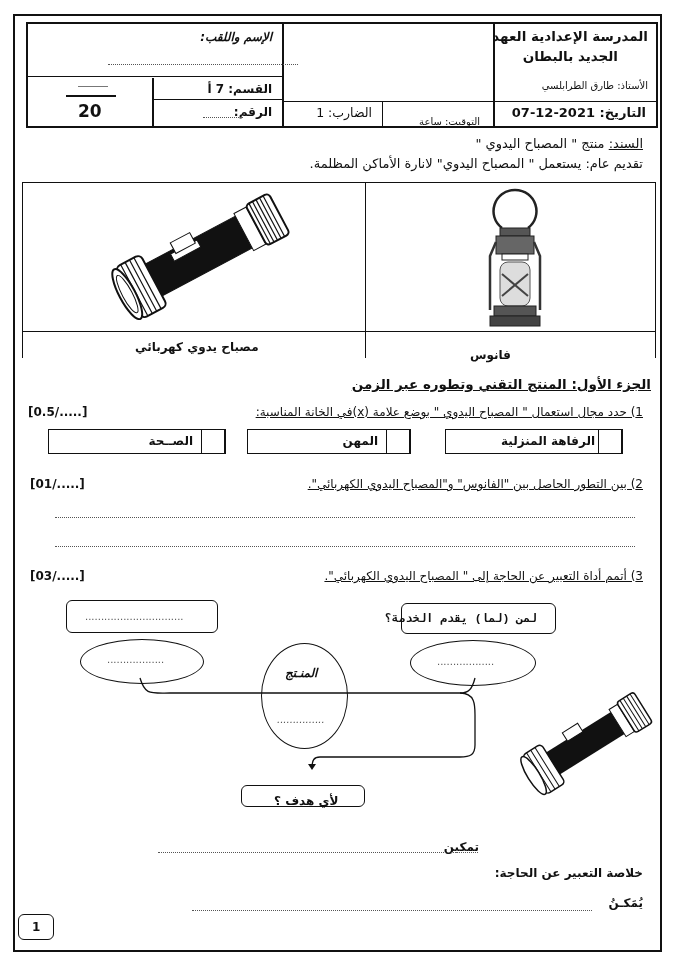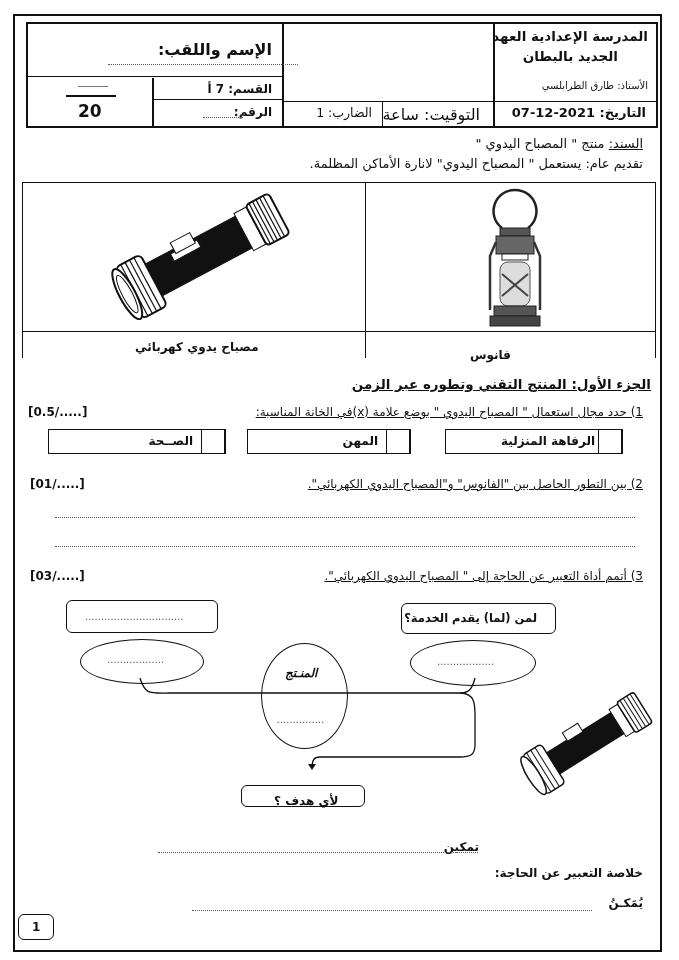--- a/index.html
+++ b/index.html
@@ -31,24 +31,24 @@
   <div class="hline" style="left:465px;top:77px;width:165px;height:1px;"></div>
   <div class="hline" style="left:254px;top:77px;width:211px;height:1px;"></div>
   <div class="hline" style="left:0;top:52px;width:254px;height:1px;"></div>
   <div class="hline" style="left:124px;top:75px;width:130px;height:1px;"></div>
 
   <div class="txt" style="right:8px;top:4px;font-size:13.5px;">المدرسة الإعدادية العهد</div>
   <div class="txt" style="right:38px;top:24px;font-size:13.5px;">الجديد بالبطان</div>
   <div class="txt" style="right:8px;top:56px;font-size:10px;font-weight:normal;">الأستاذ: طارق الطرابلسي</div>
   <div class="txt" style="right:10px;top:81px;font-size:13px;">التاريخ: 2021-12-07</div>
 
-  <div class="txt" style="right:176px;top:81px;font-size:16px;font-weight:normal;">التوقيت: ساعة</div>
+  <div class="txt" style="right:176px;top:92px;font-size:10px;font-weight:normal;">التوقيت: ساعة</div>
   <div class="txt" style="right:284px;top:81px;font-size:12.5px;font-weight:normal;">الضارب: 1</div>
 
-  <div class="txt" style="right:384px;top:16px;font-size:16px;">الإسم واللقب:</div>
+  <div class="txt" style="right:384px;top:6px;font-size:12px;font-style:italic;">الإسم واللقب:</div>
   <div class="dots" style="left:80px;top:40px;width:190px;"></div>
   <div class="txt" style="right:384px;top:58px;font-size:12px;">القسم: 7 أ</div>
   <div class="txt" style="right:384px;top:81px;font-size:12px;">الرقم:</div>
   <div class="dots" style="left:175px;top:93px;width:40px;"></div>
 
   <div class="dots" style="left:50px;top:62px;width:30px;border-bottom-style:solid;border-color:#777;"></div>
   <div class="hline" style="left:38px;top:71px;width:50px;height:2px;"></div>
   <div class="txt" style="left:50px;top:77px;font-size:17px;direction:ltr;">20</div>
 </div>
 
@@ -133,21 +133,21 @@
 <svg class="abs" style="left:0;top:590px;" width="679" height="180">
   <path d="M140 88 C145 105 150 103 170 103 L460 103 C475 103 475 115 475 125 L475 155 C475 165 470 167 460 167 L320 167 C314 167 312 170 312 178" fill="none" stroke="#111" stroke-width="1.3"></path>
   <path d="M475 88 C472 100 468 103 460 103" fill="none" stroke="#111" stroke-width="1.3"></path>
   <polygon points="308,174 316,174 312,180" fill="#111"></polygon>
 </svg>
 
 <div class="rbox" style="left:66px;top:600px;width:152px;height:33px;">
   <div class="txt" style="left:18px;top:10px;font-size:10px;font-weight:normal;color:#555;">...............................</div>
 </div>
 <div class="rbox" style="left:401px;top:603px;width:155px;height:31px;">
-  <div class="txt" style="right:18px;top:7px;font-size:11.5px;">لمن (لما) يقدم الخدمة؟</div>
+  <div class="txt" style="right:18px;top:7px;font-size:11.5px;font-family:Liberation Mono, monospace;">لمن (لما) يقدم الخدمة؟</div>
 </div>
 <div class="ell" style="left:80px;top:639px;width:124px;height:45px;">
   <div class="txt" style="left:26px;top:14px;font-size:10px;font-weight:normal;color:#555;">..................</div>
 </div>
 <div class="ell" style="left:410px;top:640px;width:126px;height:46px;">
   <div class="txt" style="left:26px;top:15px;font-size:10px;font-weight:normal;color:#555;">..................</div>
 </div>
 <div class="ell" style="left:261px;top:643px;width:87px;height:106px;font-style:italic;">
   <div class="txt" style="left:23px;top:22px;font-size:12px;">المنـتج</div>
   <div class="txt" style="left:15px;top:70px;font-size:10px;font-weight:normal;color:#555;">...............</div>

